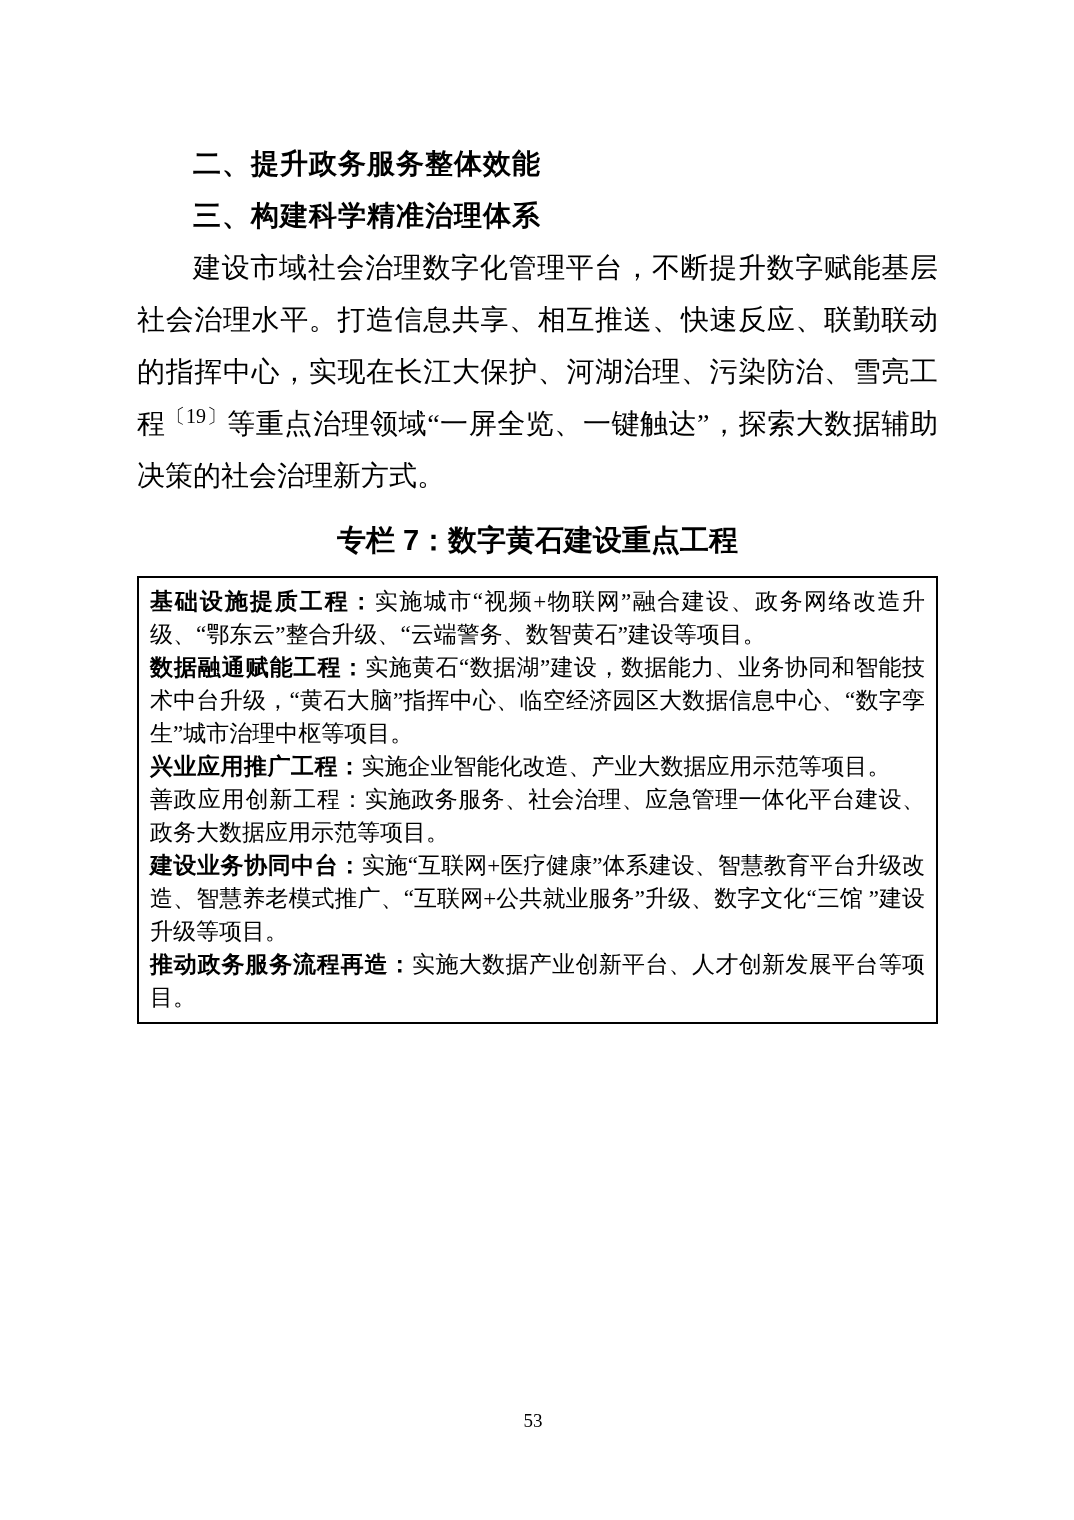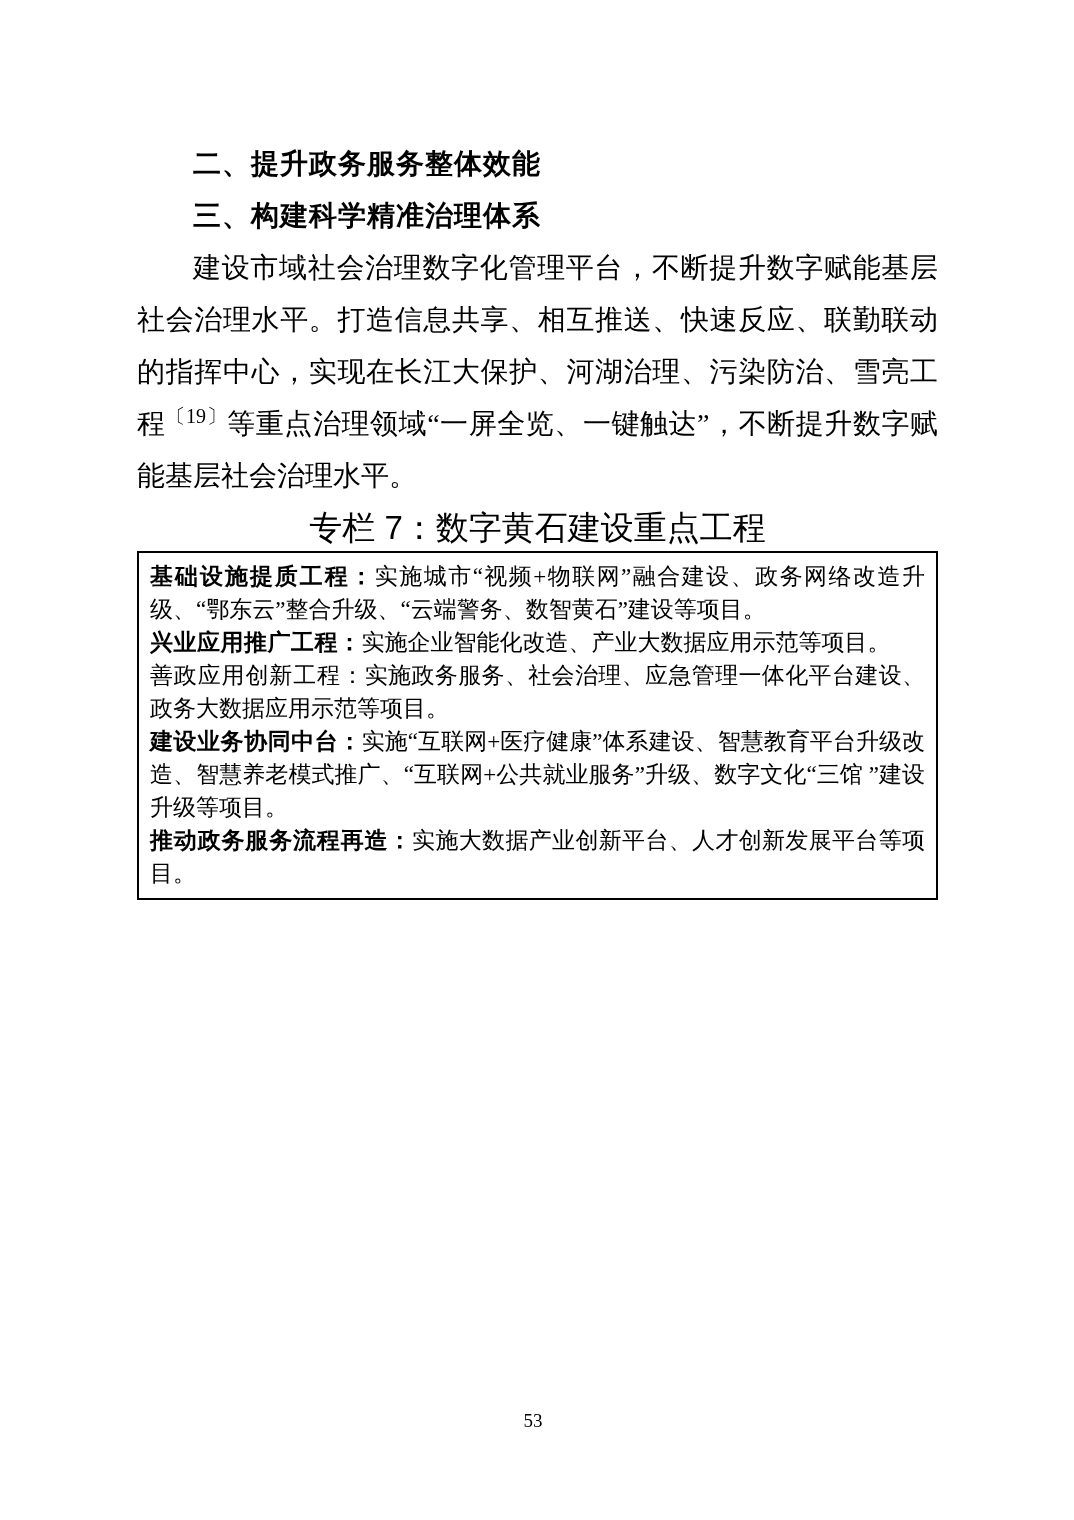--- a/index.html
+++ b/index.html
@@ -29,30 +29,30 @@
     text-justify: inter-character;
     text-indent: 2em;
   }
   .fnref {
     font-size: 20px;
     vertical-align: super;
     line-height: 0;
   }
   .box-title {
     font-family: "Liberation Sans", "DejaVu Sans", sans-serif;
-    font-weight: normal;
-    font-size: 33px;
+    font-weight: bold;
+    font-size: 29px;
     line-height: 44px;
     text-align: center;
     text-indent: 0;
-    margin-top: 4px;
+    margin-top: 16px;
   }
   .box {
     border: 2px solid #000000;
-    margin-top: 1px;
+    margin-top: 14px;
     padding: 7px 11px 8px 11px;
     font-size: 23px;
     line-height: 33px;
     text-align: justify;
     text-justify: inter-character;
   }
   .box-item { margin: 0; }
   .box-item .label {
     font-weight: bold;
     letter-spacing: 0.5px;
@@ -73,26 +73,27 @@
 </head>
 <body>
 
 <div class="page">
 
   <div class="heading">二、提升政务服务整体效能</div>
 
 
   <div class="heading">三、构建科学精准治理体系</div>
 
-  <div class="para"><span>建设市域社会治理数字化管理平台，不断提升数字赋能基层社会治理水平。打造信息共享、相互推送、快速反应、联勤联动的指挥中心，实现在长江大保护、河湖治理、污染防治、雪亮工程</span><sup class="fnref">〔19〕</sup><span>等重点治理领域“一屏全览、一键触达”，不断提升数字赋能基层社会治理水平。</span></div>
+  <div class="para"><span>建设市域社会治理数字化管理平台，不断提升数字赋能基层社会治理水平。打造信息共享、相互推送、快速反应、联勤联动的指挥中心，实现在长江大保护、河湖治理、污染防治、雪亮工程</span><sup class="fnref">〔19〕</sup><span>等重点治理领域“一屏全览、一键触达”，探索大数据辅助决策的社会治理新方式。</span></div>
 
   <div class="box-title">专栏 7：数字黄石建设重点工程</div>
 
   <div class="box">
     <div class="box-item"><span class="label">基础设施提质工程：</span><span class="text">实施城市“视频+物联网”融合建设、政务网络改造升级、“鄂东云”整合升级、“云端警务、数智黄石”建设等项目。</span></div>
+    <div class="box-item"><span class="label">数据融通赋能工程：</span><span class="text">实施黄石“数据湖”建设，数据能力、业务协同和智能技术中台升级，“黄石大脑”指挥中心、临空经济园区大数据信息中心、“数字孪生”城市治理中枢等项目。</span></div>
     <div class="box-item"><span class="label">兴业应用推广工程：</span><span class="text">实施企业智能化改造、产业大数据应用示范等项目。</span></div>
     <div class="box-item regular-label"><span class="label">善政应用创新工程：</span><span class="text">实施政务服务、社会治理、应急管理一体化平台建设、政务大数据应用示范等项目。</span></div>
     <div class="box-item"><span class="label">建设业务协同中台：</span><span class="text">实施“互联网+医疗健康”体系建设、智慧教育平台升级改造、智慧养老模式推广、“互联网+公共就业服务”升级、数字文化“三馆 ”建设升级等项目。</span></div>
     <div class="box-item"><span class="label">推动政务服务流程再造：</span><span class="text">实施大数据产业创新平台、人才创新发展平台等项目。</span></div>
   </div>
 
   <div class="page-number">53</div>
 
 </div>
 

